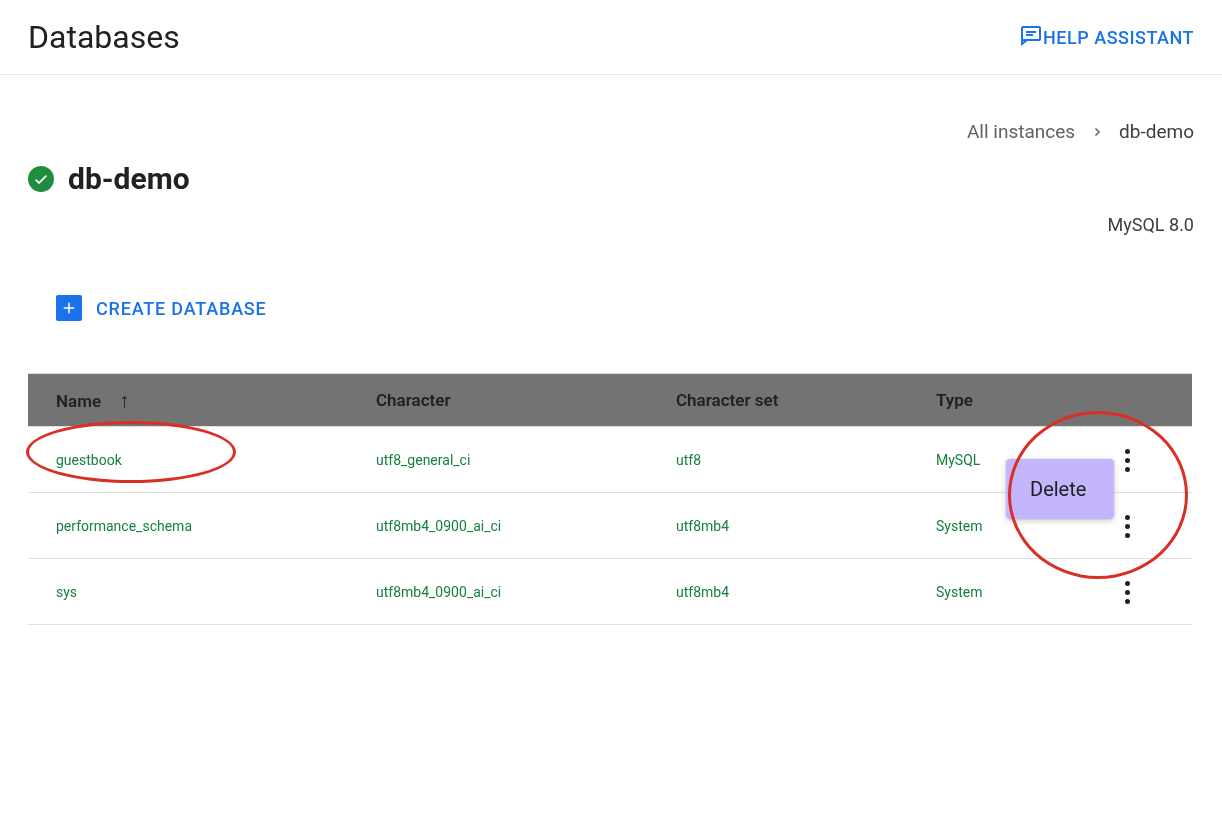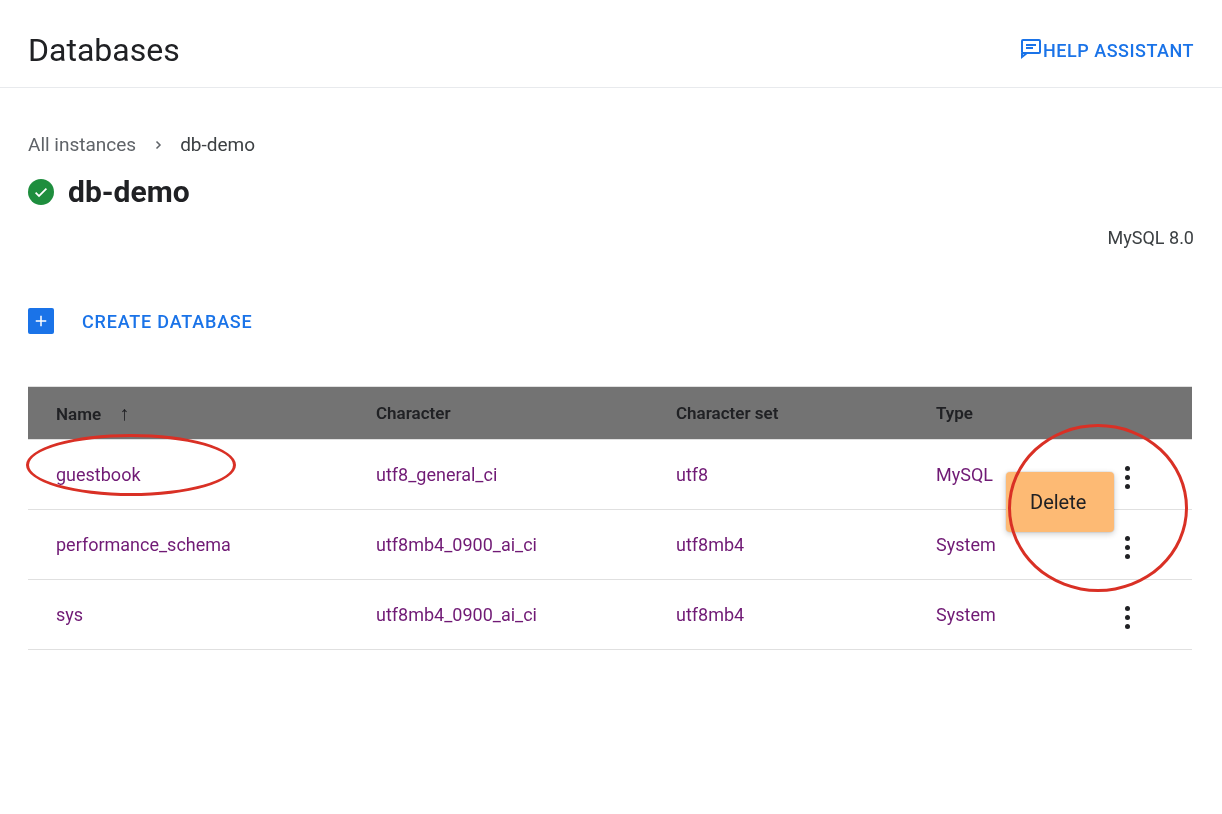--- a/index.html
+++ b/index.html
@@ -6,21 +6,21 @@
     body {
       font-family: 'Google Sans', Roboto, Arial, sans-serif;
       background: #fff;
       color: #202124;
       width: 1222px;
     }
     .topbar {
       display: flex;
       justify-content: space-between;
       align-items: center;
-      padding: 31px 28px 18px 28px;
+      padding: 18px 28px 18px 28px;
       border-bottom: 1px solid #e8eaed;
     }
     .topbar h1 {
       font-size: 32px;
       font-weight: 400;
       color: #202124;
       letter-spacing: 0;
     }
     .help-link {
       display: flex;
@@ -34,20 +34,21 @@
     }
     .help-link svg { width: 24px; height: 24px; }
     .content { padding: 44px 28px 0 28px; position: relative; }
     .breadcrumb {
       display: flex;
       align-items: center;
       gap: 16px;
       color: #5f6368;
       font-size: 19px;
       margin-bottom: 18px;
+      justify-content: flex-end;
     }
     .breadcrumb a { color: #5f6368; text-decoration: none; cursor: pointer; }
     .breadcrumb .chev { color: #5f6368; font-size: 20px; }
     .breadcrumb .current { color: #3c4043; }
     .instance-row {
       display: flex;
       align-items: center;
       gap: 14px;
       margin-bottom: 18px;
     }
@@ -68,21 +69,22 @@
     }
     .db-version {
       font-size: 18px;
       color: #3c4043;
       margin-bottom: 60px;
       text-align: right;
     }
     .create-btn {
       display: inline-flex;
       align-items: center;
-      gap: 28px;
+      gap: 14px;
+      margin-left: 28px;
       margin-bottom: 52px;
       cursor: pointer;
       text-align: right;
     }
     .plus-box {
       width: 26px; height: 26px;
       background: #1a73e8;
       display: flex;
       align-items: center;
       justify-content: center;
@@ -109,40 +111,40 @@
       font-weight: 600;
       color: #202124;
     }
     th.name-col { width: 320px; }
     th.coll-col { width: 300px; }
     th.cs-col { width: 260px; }
     .sort-arrow { margin-left: 14px; font-size: 20px; font-weight: 700; }
     tbody tr { border-bottom: 1px solid #e0e0e0; }
     td {
       padding: 14px 18px 14px 28px;
-      font-size: 18px;
-      color: #701a75;
+      font-size: 14px;
+      color: #15803d;
       vertical-align: middle;
     }
     td.actions { text-align: right; padding-right: 56px; }
     .kebab {
       display: inline-flex;
       flex-direction: column;
       gap: 4px;
       cursor: pointer;
       padding: 6px;
     }
     .kebab span {
       width: 5px; height: 5px;
       background: #202124;
       border-radius: 50%;
     }
     .popup-menu {
       position: absolute;
-      background: #fdba74;
+      background: #c4b5fd;
       box-shadow: 0 2px 6px rgba(0,0,0,0.2), 0 0 0 1px rgba(0,0,0,0.05);
       border-radius: 4px;
       padding: 8px 0;
       z-index: 10;
     }
     .popup-menu .menu-item {
       padding: 10px 28px 10px 24px;
       font-size: 20px;
       color: #202124;
       cursor: pointer;

